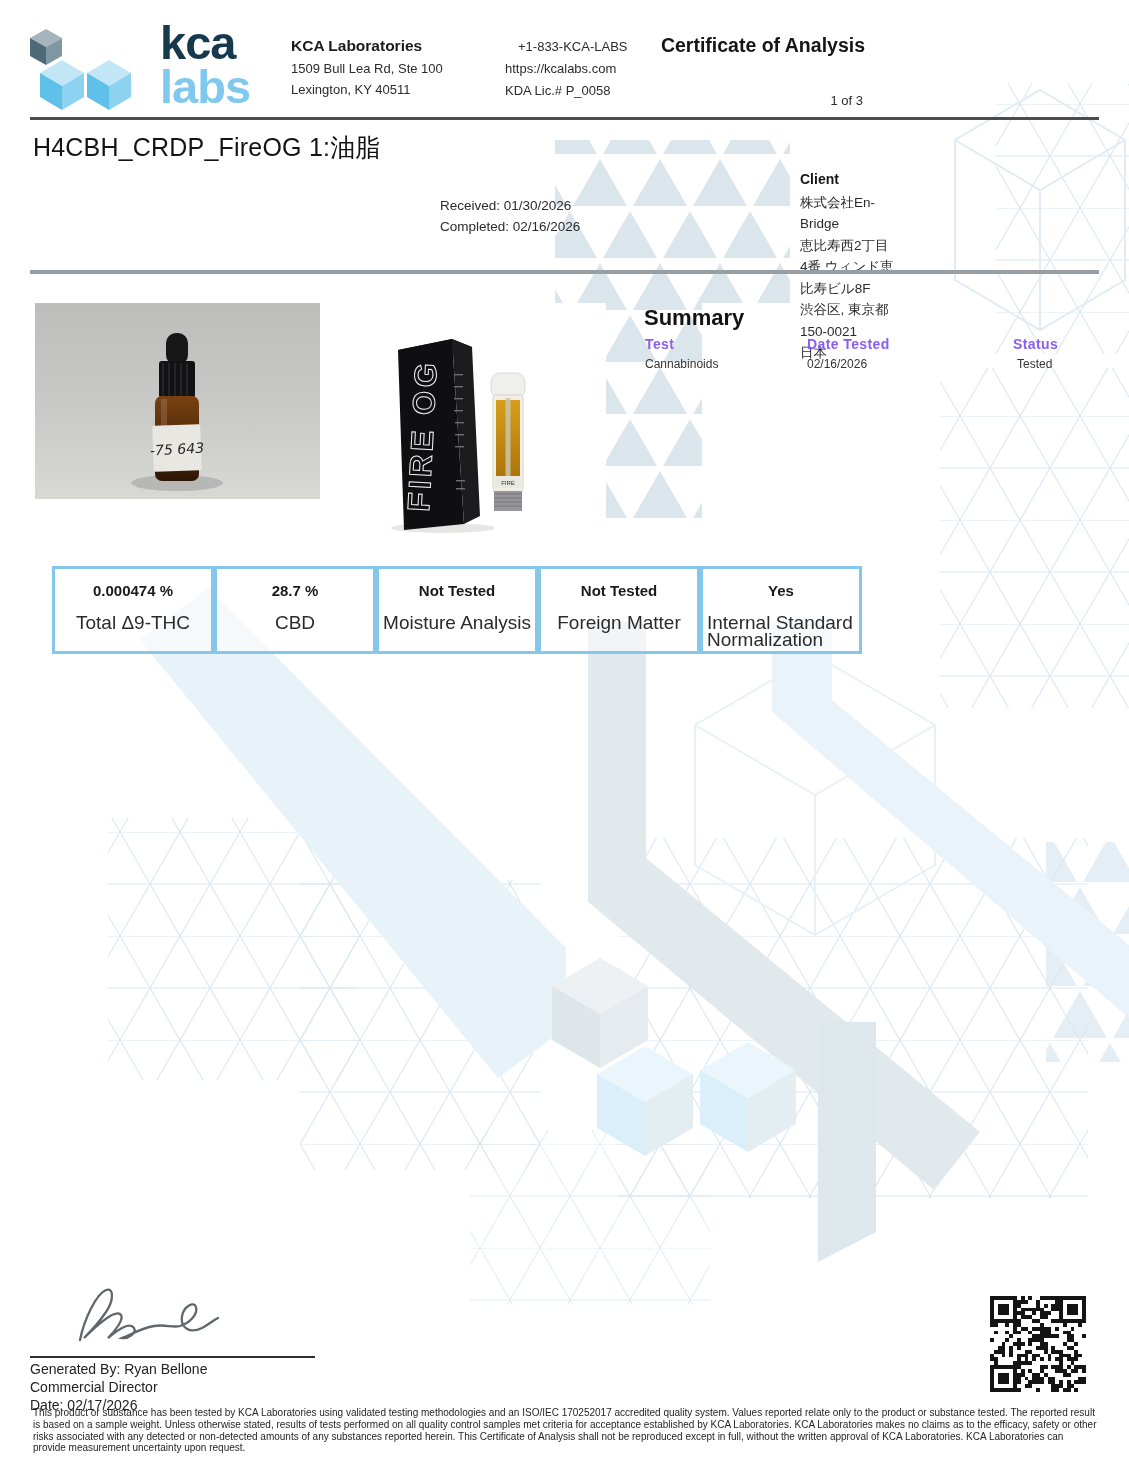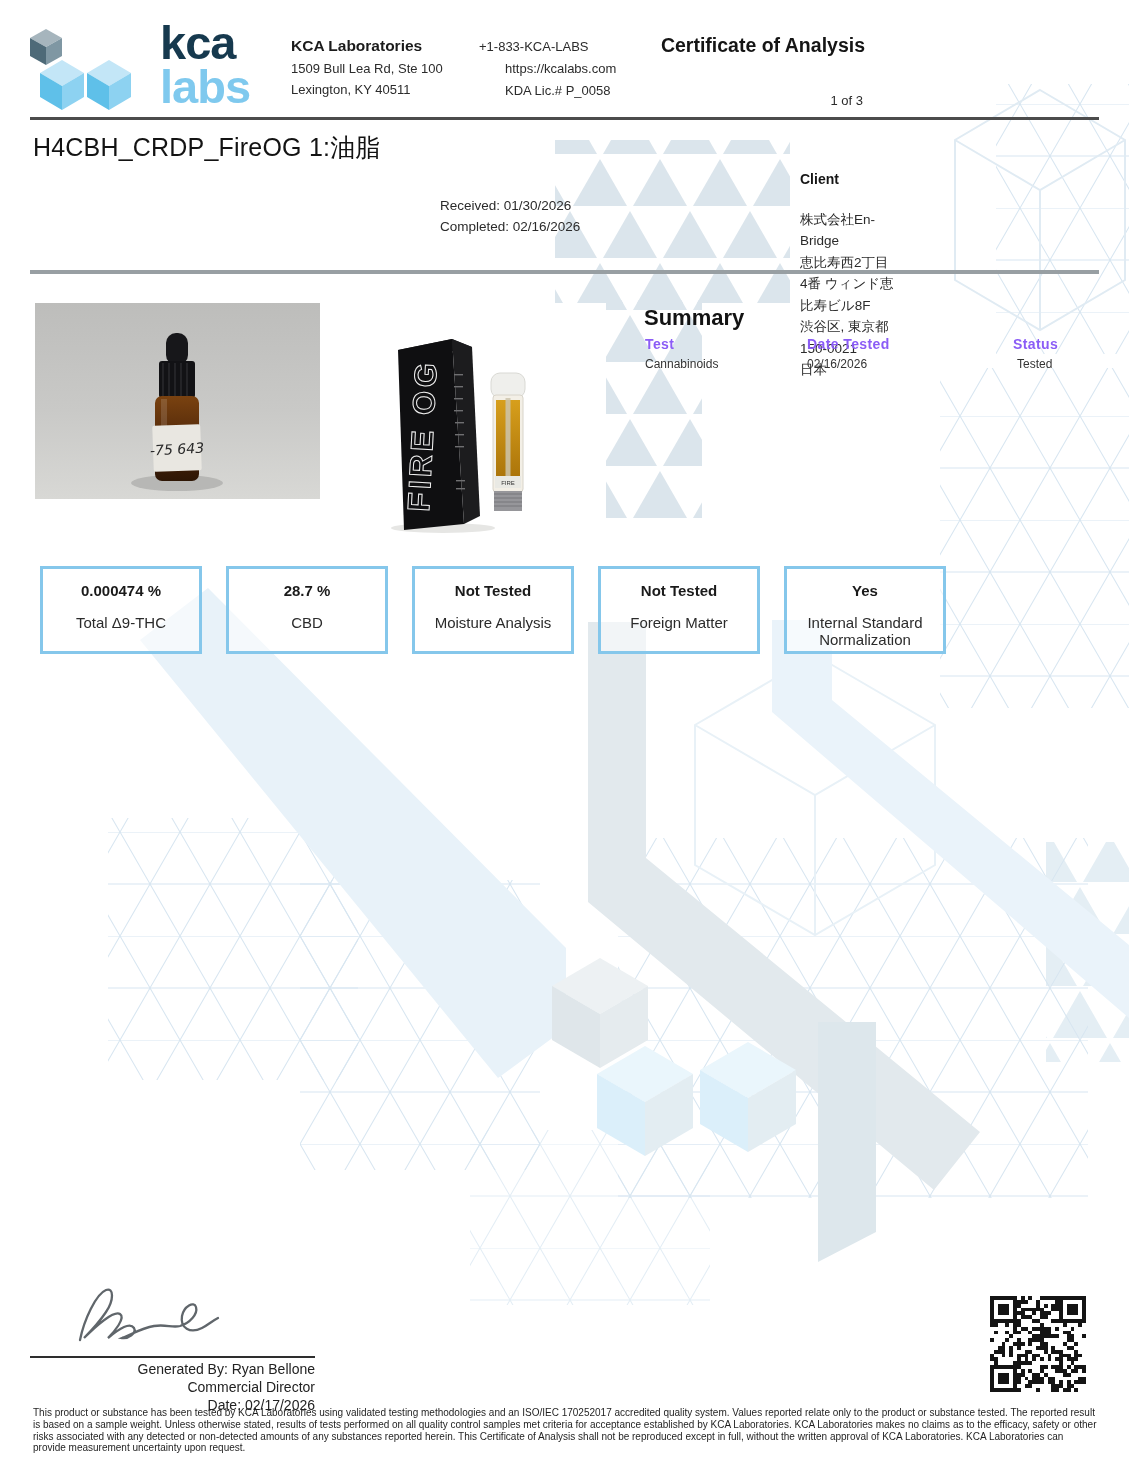--- a/index.html
+++ b/index.html
@@ -9,56 +9,56 @@
   .wm{position:absolute;left:0;top:0;z-index:0;pointer-events:none}
   .content{position:absolute;left:0;top:0;width:895px;height:1465px;z-index:1}
 
   
   .logo-cubes{left:28px;top:26px}
   .logo-kca{left:160px;top:19px;font-size:47px;font-weight:800;color:#16394e;letter-spacing:-1px;line-height:1}
   .logo-labs{left:160px;top:63px;font-size:47px;font-weight:800;color:#7fc9ee;letter-spacing:-1px;line-height:1}
   .lab-name{left:291px;top:37px;font-size:15.5px;font-weight:bold;color:#1b1b1b}
   .lab-addr1{left:291px;top:61px;font-size:13px}
   .lab-addr2{left:291px;top:82px;font-size:13px}
-  .lab-phone{left:479px;top:39px;font-size:13px}
+  .lab-phone{left:518px;top:39px;font-size:13px}
   .lab-web{left:505px;top:61px;font-size:13px}
   .lab-lic{left:505px;top:83px;font-size:13px}
   .doc-title{right:30px;top:34px;font-size:19.5px;font-weight:bold;color:#151515}
   .page-num{right:32px;top:93px;font-size:13px}
   .hr1{left:30px;top:117px;width:1069px;height:3px;background:#4c4c4c}
 
   
   .sample-title{left:33px;top:131px;font-size:25px;font-weight:normal;color:#131313;letter-spacing:.2px}
   .sample-info{left:35px;top:174px;font-size:13.5px;line-height:21px}
   .recv-block{left:440px;top:195px;font-size:13.5px;line-height:21px}
   .client-block{left:800px;top:169px;font-size:13.5px;line-height:21.5px}
-  .client-head{font-weight:bold;color:#161616;font-size:14px;margin-bottom:18px}
+  .client-head{font-weight:bold;color:#161616;font-size:14px;margin-bottom:1px}
   .hr2{left:30px;top:270px;width:1069px;height:4px;background:#989fa3}
 
   
   .photo1{left:35px;top:303px}
   .photo2{left:388px;top:328px}
 
   
   .sum-head{left:644px;top:305px;font-size:22px;font-weight:bold;color:#131313}
   .sum-col-h{top:336px;font-size:14px;font-weight:bold;color:#8b5cf6;letter-spacing:.4px}
   .sum-col-v{top:357px;font-size:12px;color:#333}
   .c-test{left:645px}.c-date{left:807px}.c-status{left:1013px}.c-status2{left:1017px}
 
   
-  .res-row{left:40px;top:566px;display:flex;gap:24px}
+  .res-row{left:52px;top:566px;display:flex;gap:0}
   .res-box{width:162px;height:88px;border:3px solid #85c7eb;box-sizing:border-box;
            background:rgba(255,255,255,.55);display:flex;flex-direction:column;align-items:center;padding-top:13px}
   .res-val{font-weight:bold;font-size:15px;color:#1a1a1a}
-  .res-label{font-size:15px;color:#2b2b2b;margin-top:15px;text-align:center;line-height:17px;padding:0 4px}
+  .res-label{font-size:19px;color:#2b2b2b;margin-top:15px;text-align:left;line-height:17px;padding:0 4px}
 
   
   .sig{left:70px;top:1276px}
   .sig-line{left:30px;top:1356px;width:285px;height:2px;background:#2e2e2e}
-  .sig-text{left:30px;top:1360px;width:285px;text-align:right;font-size:14px;line-height:18px;color:#222}
+  .sig-text{left:30px;top:1360px;width:285px;text-align:left;font-size:14px;line-height:18px;color:#222}
   .qr{left:990px;top:1296px;width:96px;height:96px;display:grid;grid-template-columns:repeat(25,1fr);
       grid-template-rows:repeat(25,1fr);background:#fff}
   .qr i{display:block}
   .qr .b{background:#141414}
   .disclaimer{left:33px;top:1407px;width:1064px;font-size:10px;line-height:11.8px;color:#1f1f1f}
 </style>
 </head>
 <body>
 
 <svg class="wm" width="1129" height="1465" viewBox="0 0 1129 1465">

